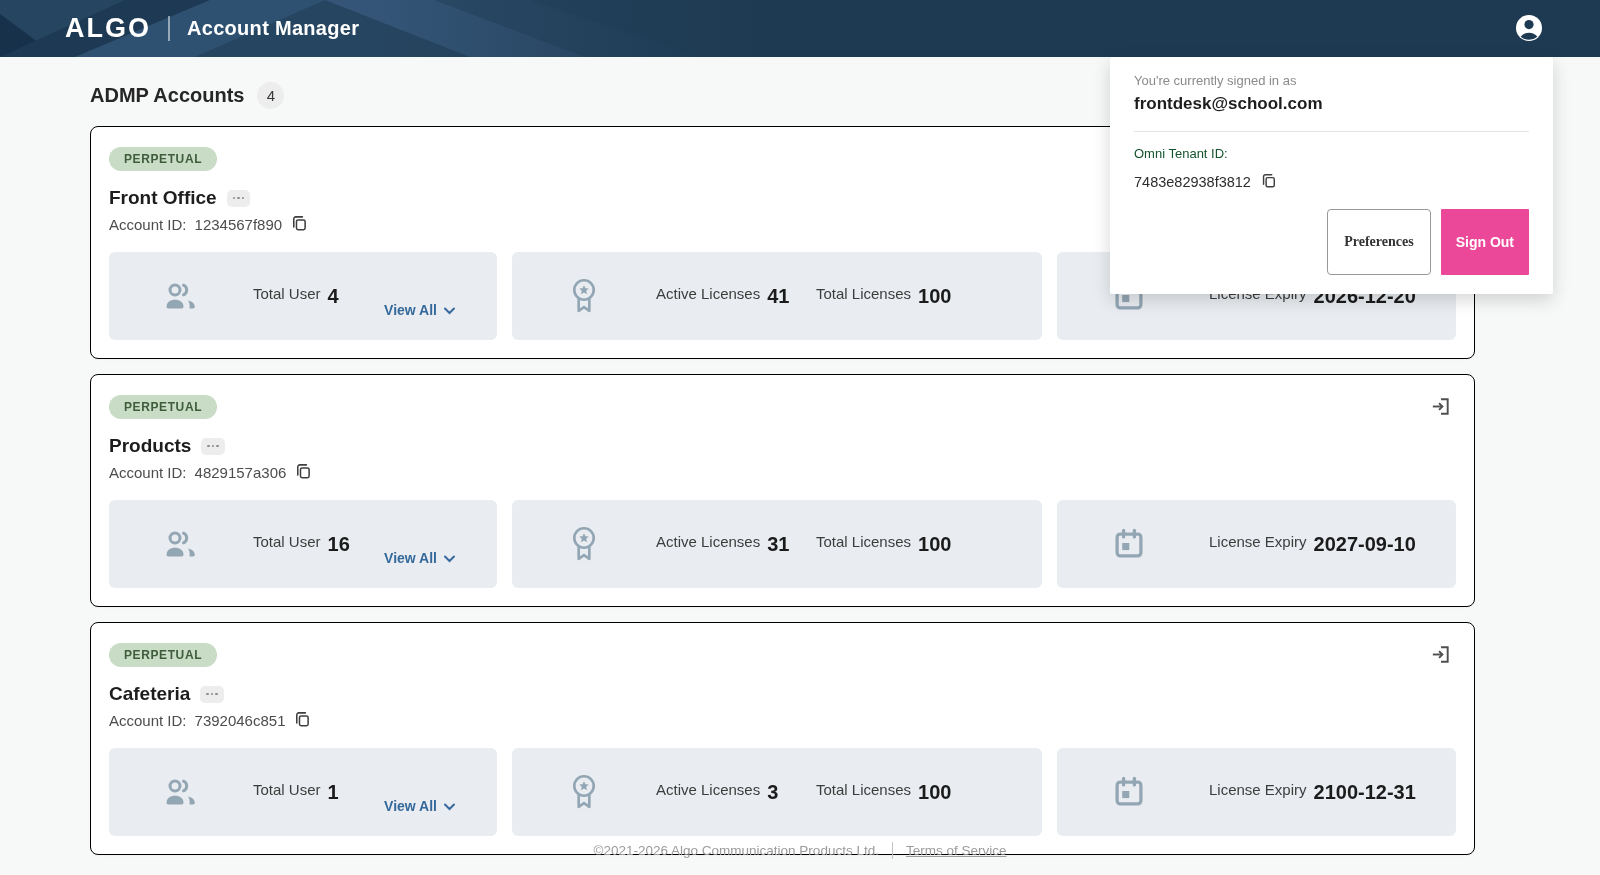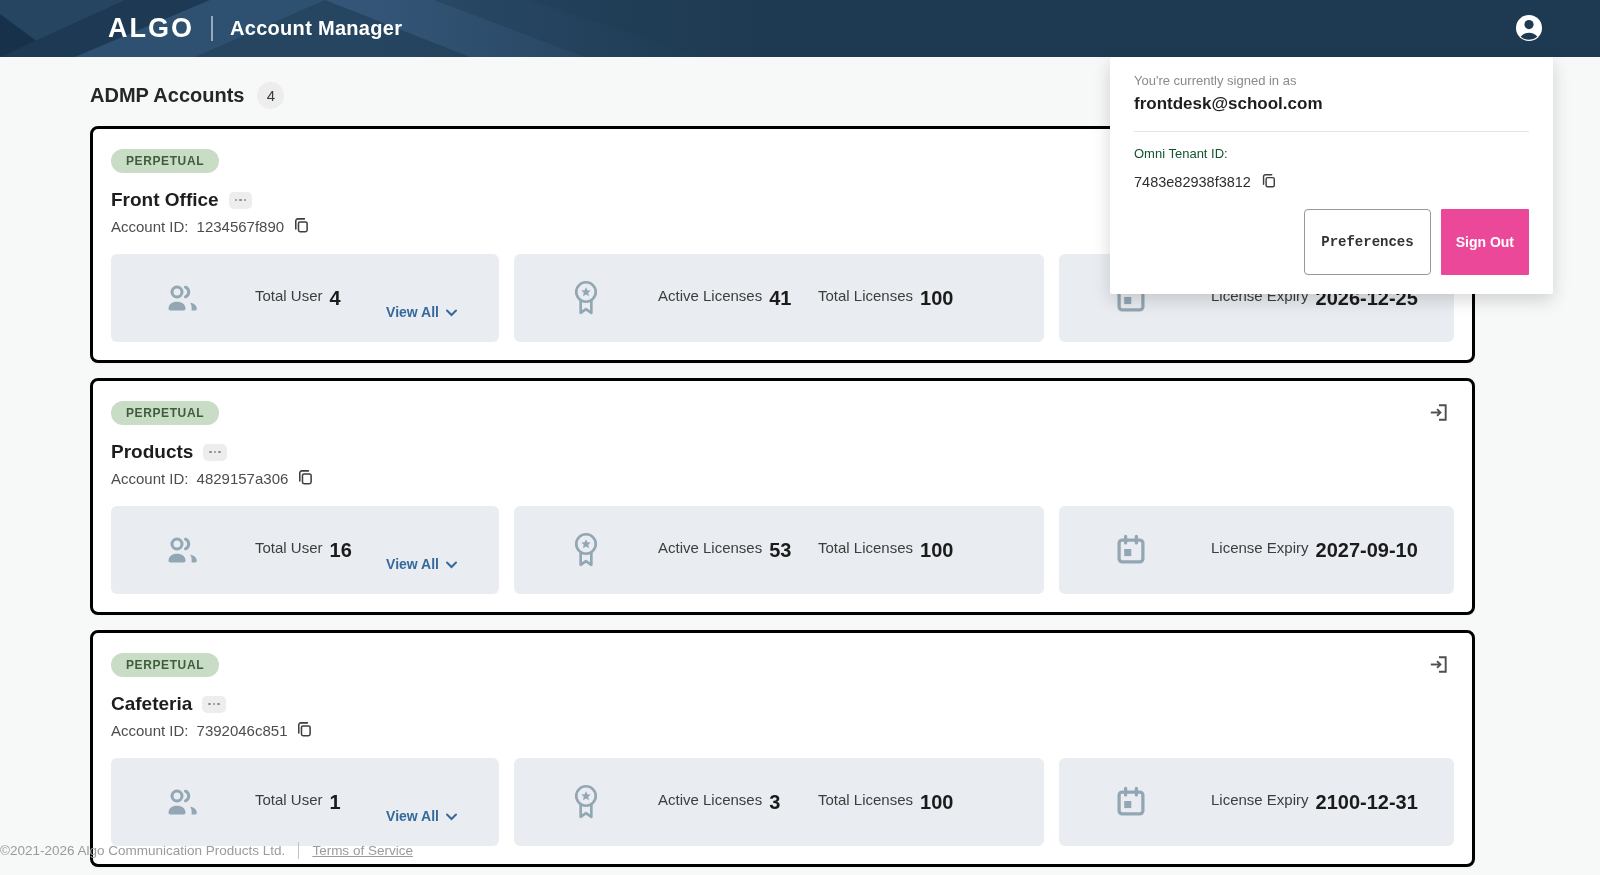--- a/index.html
+++ b/index.html
@@ -7,40 +7,40 @@
   body {
     font-family:"Liberation Sans", sans-serif;
     background:#f7f8f8;
     position:relative;
     overflow:hidden;
     color:#1f1f1f;
   }
   
   .app-header {
     height:57px; background:#1e3a52; position:relative;
-    display:flex; align-items:center;padding-left:43px;
+    display:flex; align-items:center;
   }
   .hdr-pattern { position:absolute; left:0; top:0; height:57px; }
   .brand { display:flex; align-items:center; gap:17px; margin-left:65px; position:relative; z-index:2; }
   .logo { color:#fff; font-size:27px; font-weight:bold; letter-spacing:2px; }
   .brand-divider { width:2px; height:25px; background:rgba(255,255,255,0.5); }
   .app-title { color:#fff; font-size:20px; font-weight:600; letter-spacing:0.3px; }
   .avatar-btn { position:absolute; right:56px; top:13px; width:30px; height:30px; cursor:pointer; z-index:2; background:none; border:none; }
   
   .content { padding:23px 125px 0 90px; position:relative; }
   .page-title-row { display:flex; align-items:center; gap:13px; height:30px; margin-bottom:16px; }
   .page-title { font-size:20px; font-weight:bold; color:#262626; }
   .count-badge {
     width:27px; height:27px; border-radius:50%; background:#ededed;
     display:flex; align-items:center; justify-content:center;
     font-size:15px; color:#3a3a3a;
   }
   
   .account-card {
-    background:#fff; border:3px solid #000000; border-radius:8px;
+    background:#fff; border:1px solid #000000; border-radius:8px;
     padding:20px 18px 18px; margin-bottom:15px; position:relative;
     box-shadow:0 1px 2px rgba(0,0,0,0.03);
   }
   .badge-perpetual {
     display:inline-block; background:#c9dcc5; color:#3f5c3d;
     font-size:12px; font-weight:bold; letter-spacing:0.6px;
     padding:5px 15px; border-radius:14px;
   }
   .card-title-row { display:flex; align-items:center; gap:10px; margin-top:16px; }
   .card-title { font-size:19px; font-weight:bold; color:#1d1d1d; }
@@ -75,31 +75,31 @@
   }
   .signed-in-label { font-size:13px; color:#8a8a8a; }
   .user-email { font-size:17px; font-weight:bold; color:#1d1d1d; margin-top:6px; }
   .dropdown-divider { border-top:1px solid #e4e4e4; margin:17px 0 14px; }
   .tenant-label { font-size:13px; color:#14532d; }
   .tenant-row { display:flex; align-items:center; gap:9px; margin-top:11px; font-size:14.5px; color:#2d2d2d; }
   .dropdown-actions { display:flex; justify-content:flex-end; gap:10px; margin-top:17px; }
   .btn-preferences {
     background:#fff; border:1px solid #989898; border-radius:4px;
     padding:24px 16px; font-size:14px; font-weight:600; color:#333; cursor:pointer;
-    font-family:Liberation Mono, monospace;
+    font-family:Liberation Serif, serif;
   }
   .btn-signout {
     background:#ec4899; border:none; border-radius:1px;
     padding:8px 15px; font-size:14px; font-weight:600; color:#fff; cursor:pointer;
     font-family:"Liberation Sans", sans-serif;
   }
   
   .footer {
     position:absolute; bottom:16px; left:0; right:0;
-    display:flex; align-items:center; gap:13px;
+    display:flex; justify-content:center; align-items:center; gap:13px;
     color:#9b9b9b; font-size:13.5px;
   }
   .footer-sep { width:1px; height:17px; background:#c2c2c2; }
   .terms-link { color:#9b9b9b; text-decoration:underline; cursor:pointer; }
 </style>
 </head>
 <body>
 
 <header class="app-header">
   <svg class="hdr-pattern" width="760" height="57" viewBox="0 0 760 57" preserveAspectRatio="none">
@@ -215,21 +215,21 @@
         <span class="tile-icon">
           <svg width="34" height="34" viewBox="0 0 24 24" fill="none" stroke="#93a6b4" stroke-width="2.3">
             <rect x="3.6" y="5" width="16.8" height="15.4" rx="2.2"></rect>
             <line x1="8.2" y1="2.4" x2="8.2" y2="7" stroke-linecap="round"></line>
             <line x1="15.8" y1="2.4" x2="15.8" y2="7" stroke-linecap="round"></line>
             <rect x="7.2" y="11.3" width="5" height="5" fill="#93a6b4" stroke="none"></rect>
           </svg>
         </span>
         <div class="stat">
           <span class="stat-label">License Expiry</span>
-          <span class="stat-value">2026-12-25</span>
+          <span class="stat-value">2026-12-20</span>
         </div>
       </div>
     </div>
   </section>
 
   <section class="account-card">
     <span class="badge-perpetual">PERPETUAL</span>
     <button class="login-btn">
       <span>
         <svg width="23" height="23" viewBox="0 0 24 24" fill="none" stroke="#4f4f4f" stroke-width="2">
@@ -285,21 +285,21 @@
       <div class="tile tile-licenses">
         <span class="tile-icon">
           <svg width="32" height="40" viewBox="0 0 24 29" fill="none" stroke="#93a6b4" stroke-width="2">
             <circle cx="12" cy="10" r="7.3"></circle>
             <path d="M12 6.4l1.05 2.25 2.45.3-1.8 1.7.5 2.45-2.2-1.25-2.2 1.25.5-2.45-1.8-1.7 2.45-.3z" fill="#93a6b4" stroke="none"></path>
             <path d="M8 16.6v9l4-2.7 4 2.7v-9" stroke-linejoin="round"></path>
           </svg>
         </span>
         <div class="stat">
           <span class="stat-label">Active Licenses</span>
-          <span class="stat-value">53</span>
+          <span class="stat-value">31</span>
         </div>
         <div class="stat">
           <span class="stat-label">Total Licenses</span>
           <span class="stat-value">100</span>
         </div>
       </div>
       <div class="tile tile-expiry">
         <span class="tile-icon">
           <svg width="34" height="34" viewBox="0 0 24 24" fill="none" stroke="#93a6b4" stroke-width="2.3">
             <rect x="3.6" y="5" width="16.8" height="15.4" rx="2.2"></rect>

